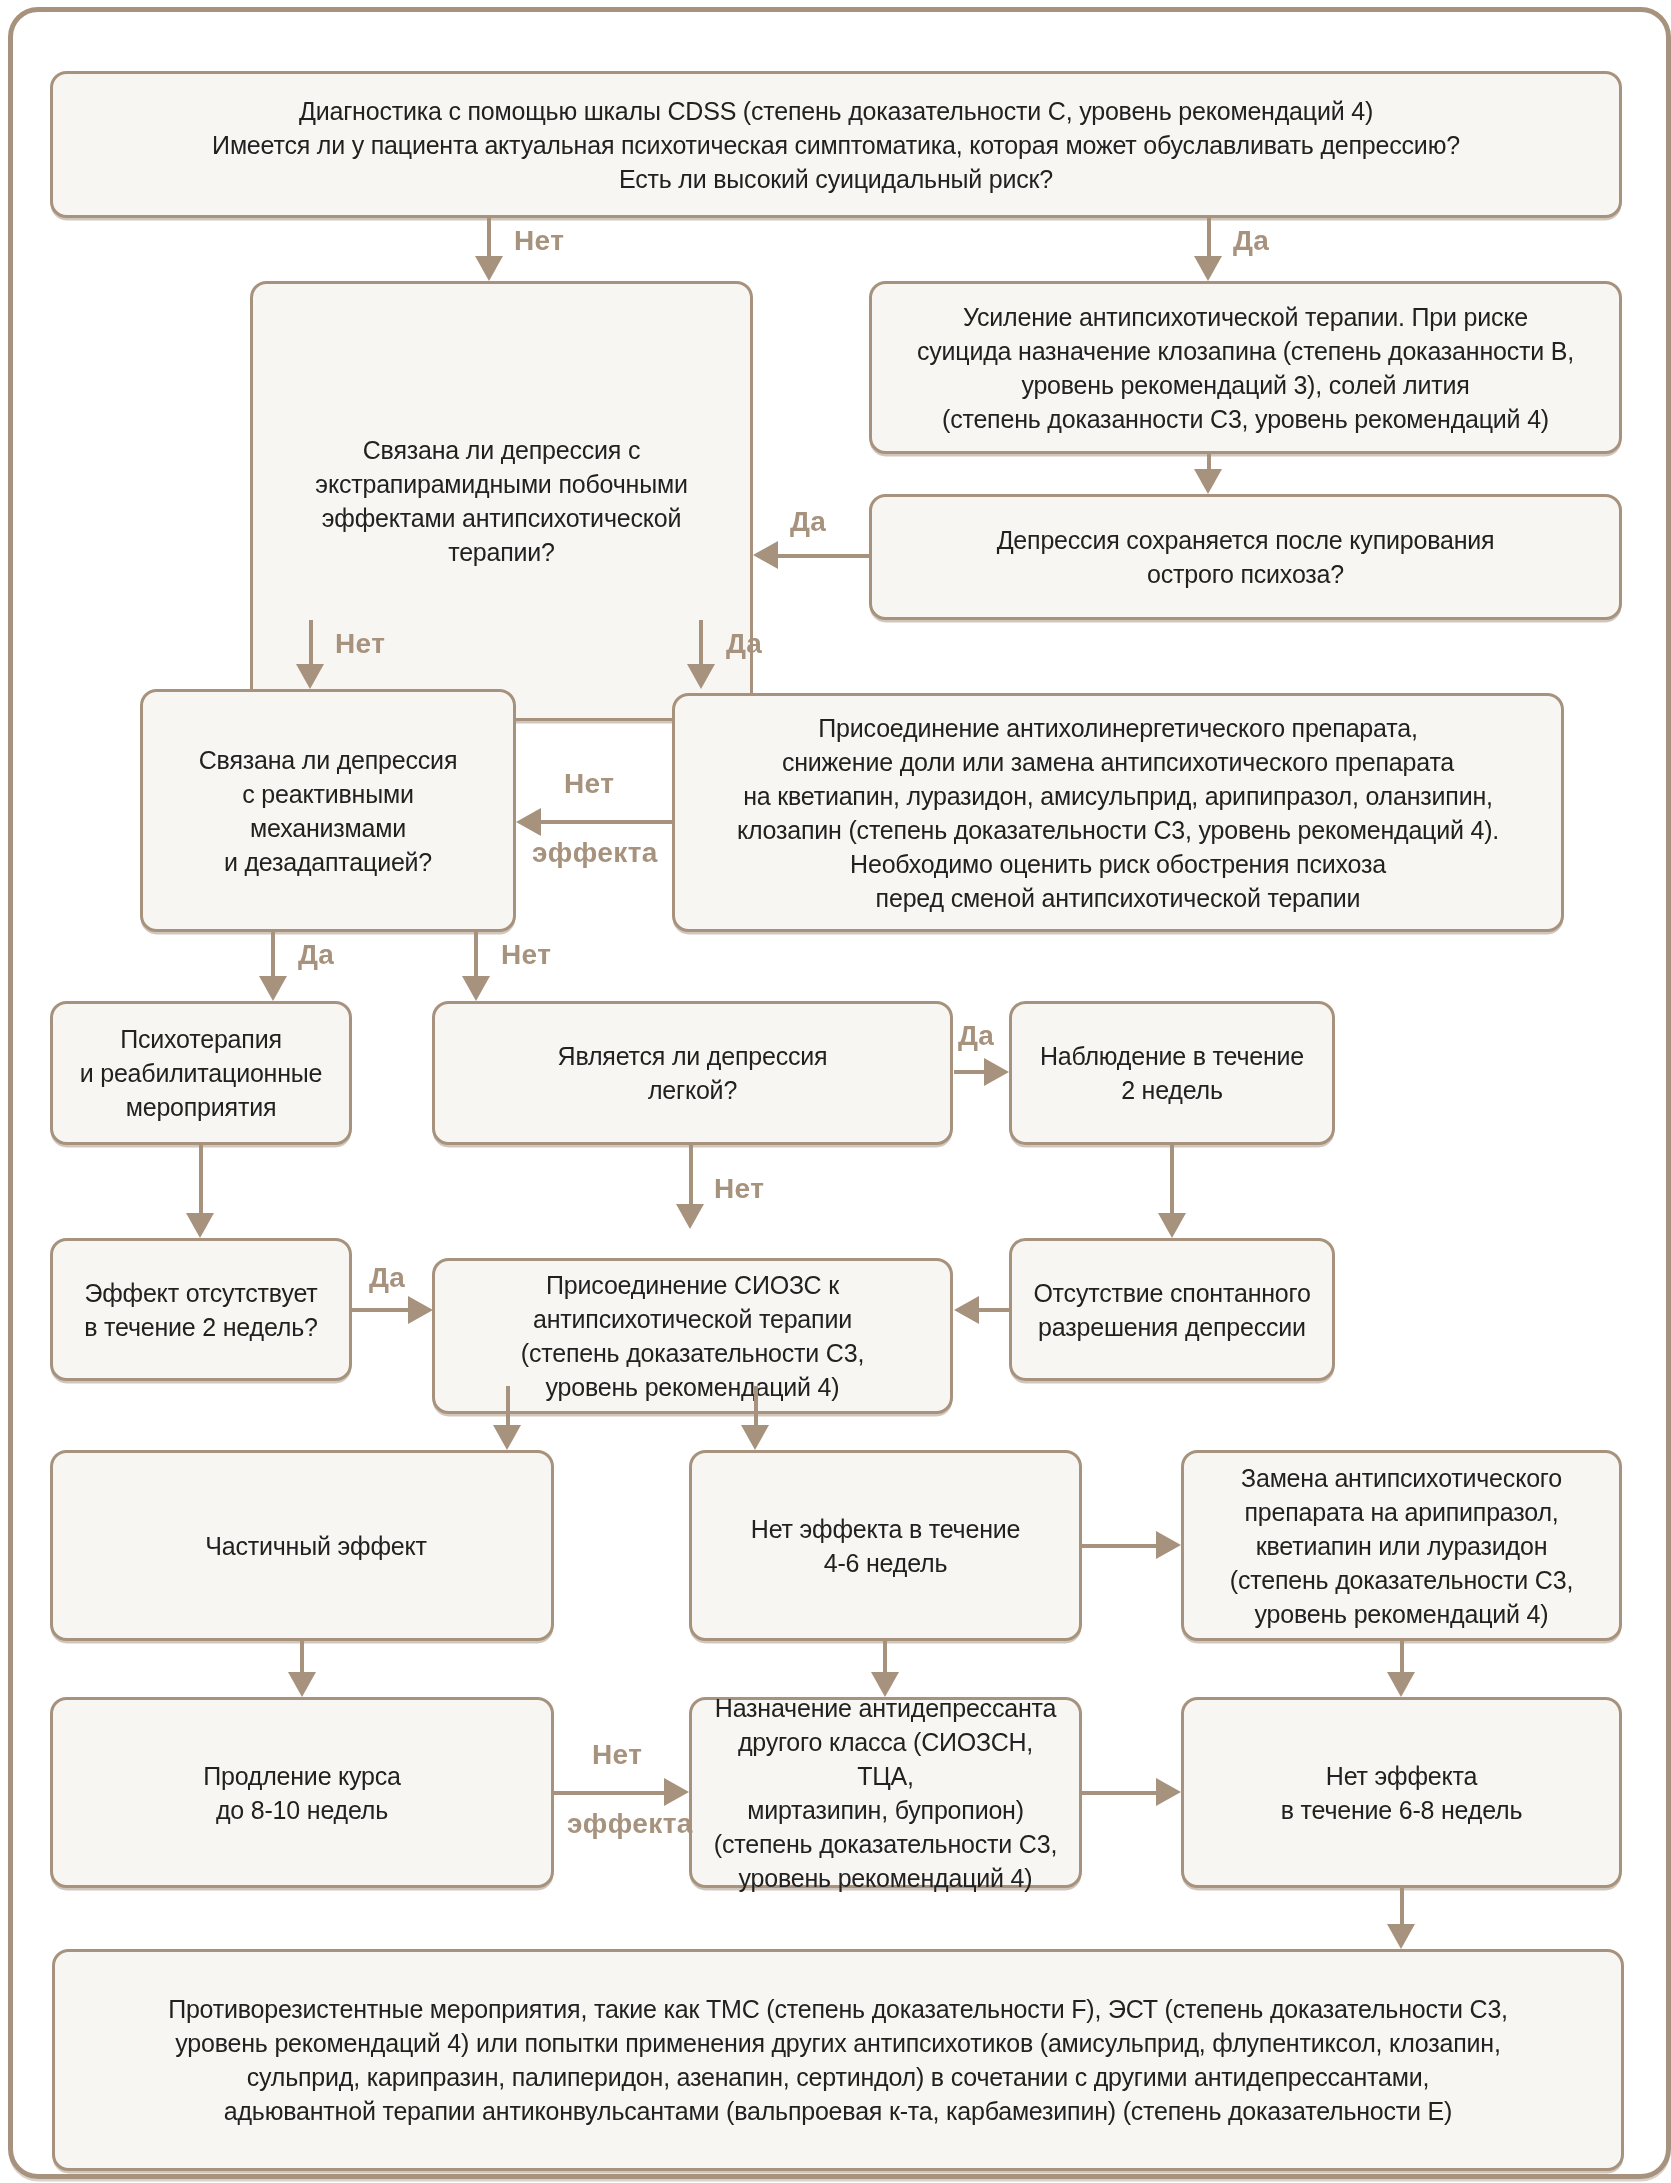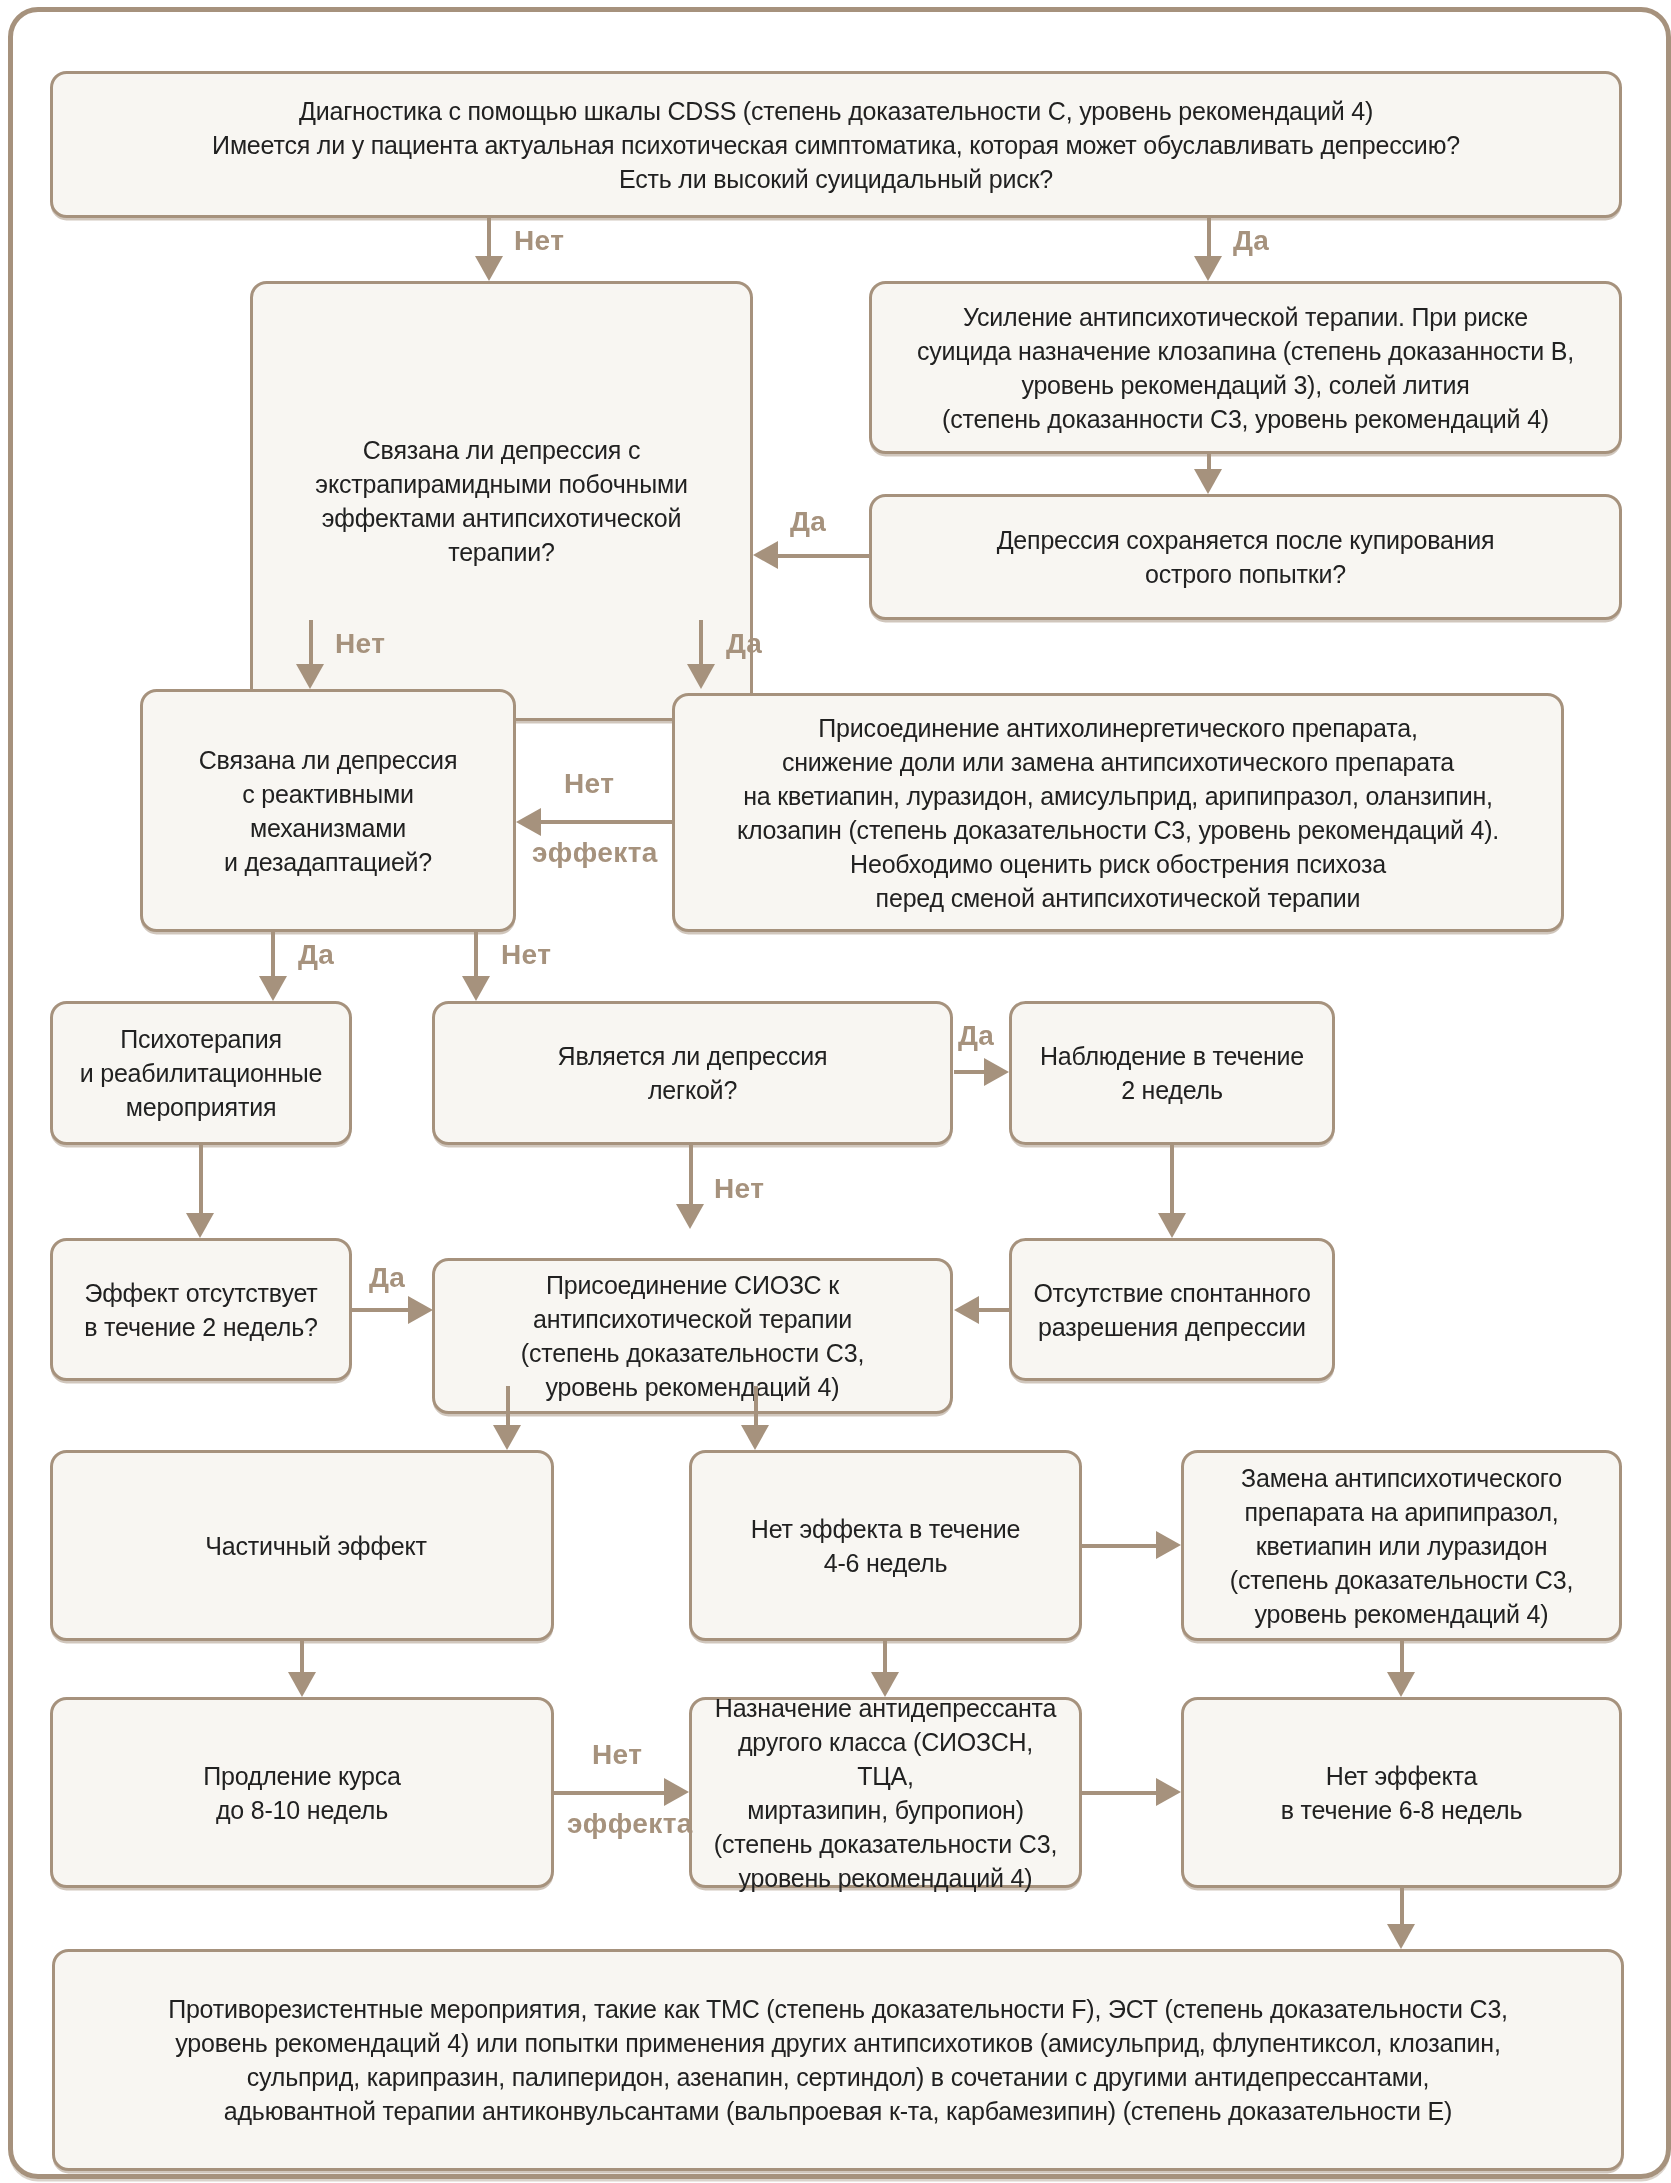--- a/index.html
+++ b/index.html
@@ -72,21 +72,21 @@
 
 <div class="box" style="left:869px;top:281px;width:753px;height:173px;">
   <div class="txt">Усиление антипсихотической терапии. При риске
 суицида назначение клозапина (степень доказанности В,
 уровень рекомендаций 3), солей лития
 (степень доказанности С3, уровень рекомендаций 4)</div>
 </div>
 
 <div class="box" style="left:869px;top:494px;width:753px;height:126px;">
   <div class="txt">Депрессия сохраняется после купирования
-острого попытки?</div>
+острого психоза?</div>
 </div>
 
 <div class="box" style="left:140px;top:689px;width:376px;height:243px;">
   <div class="txt">Связана ли депрессия
 с реактивными
 механизмами
 и дезадаптацией?</div>
 </div>
 
 <div class="box" style="left:672px;top:693px;width:892px;height:239px;">

